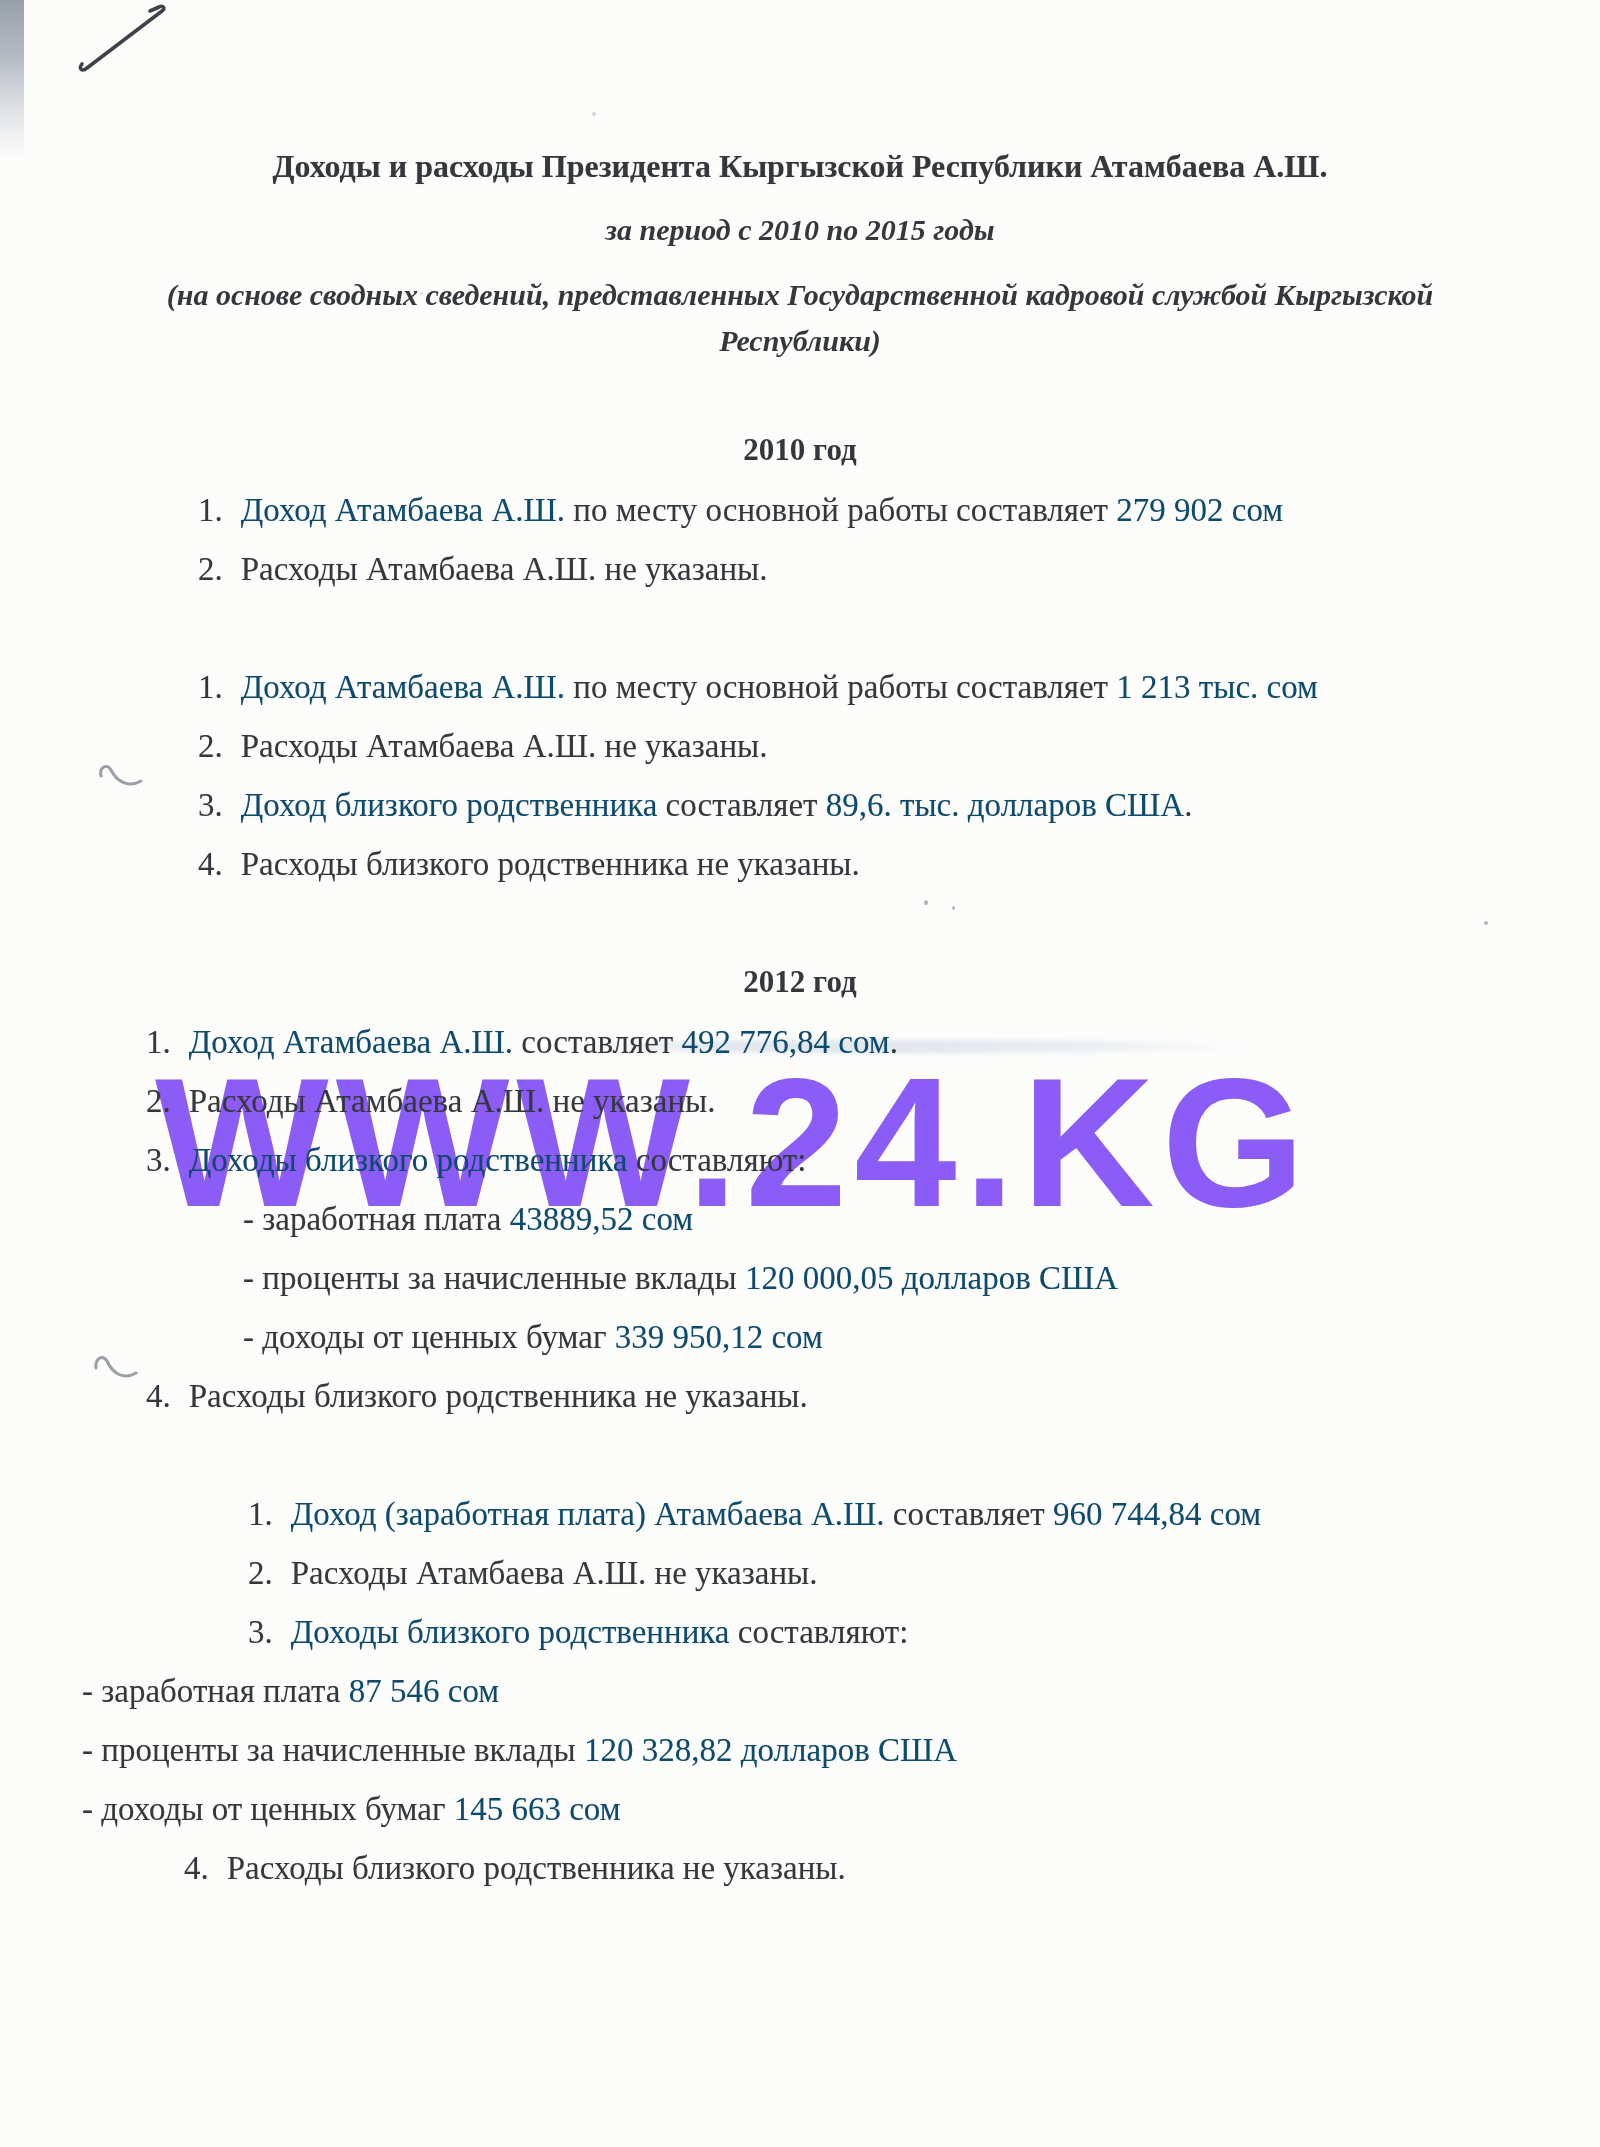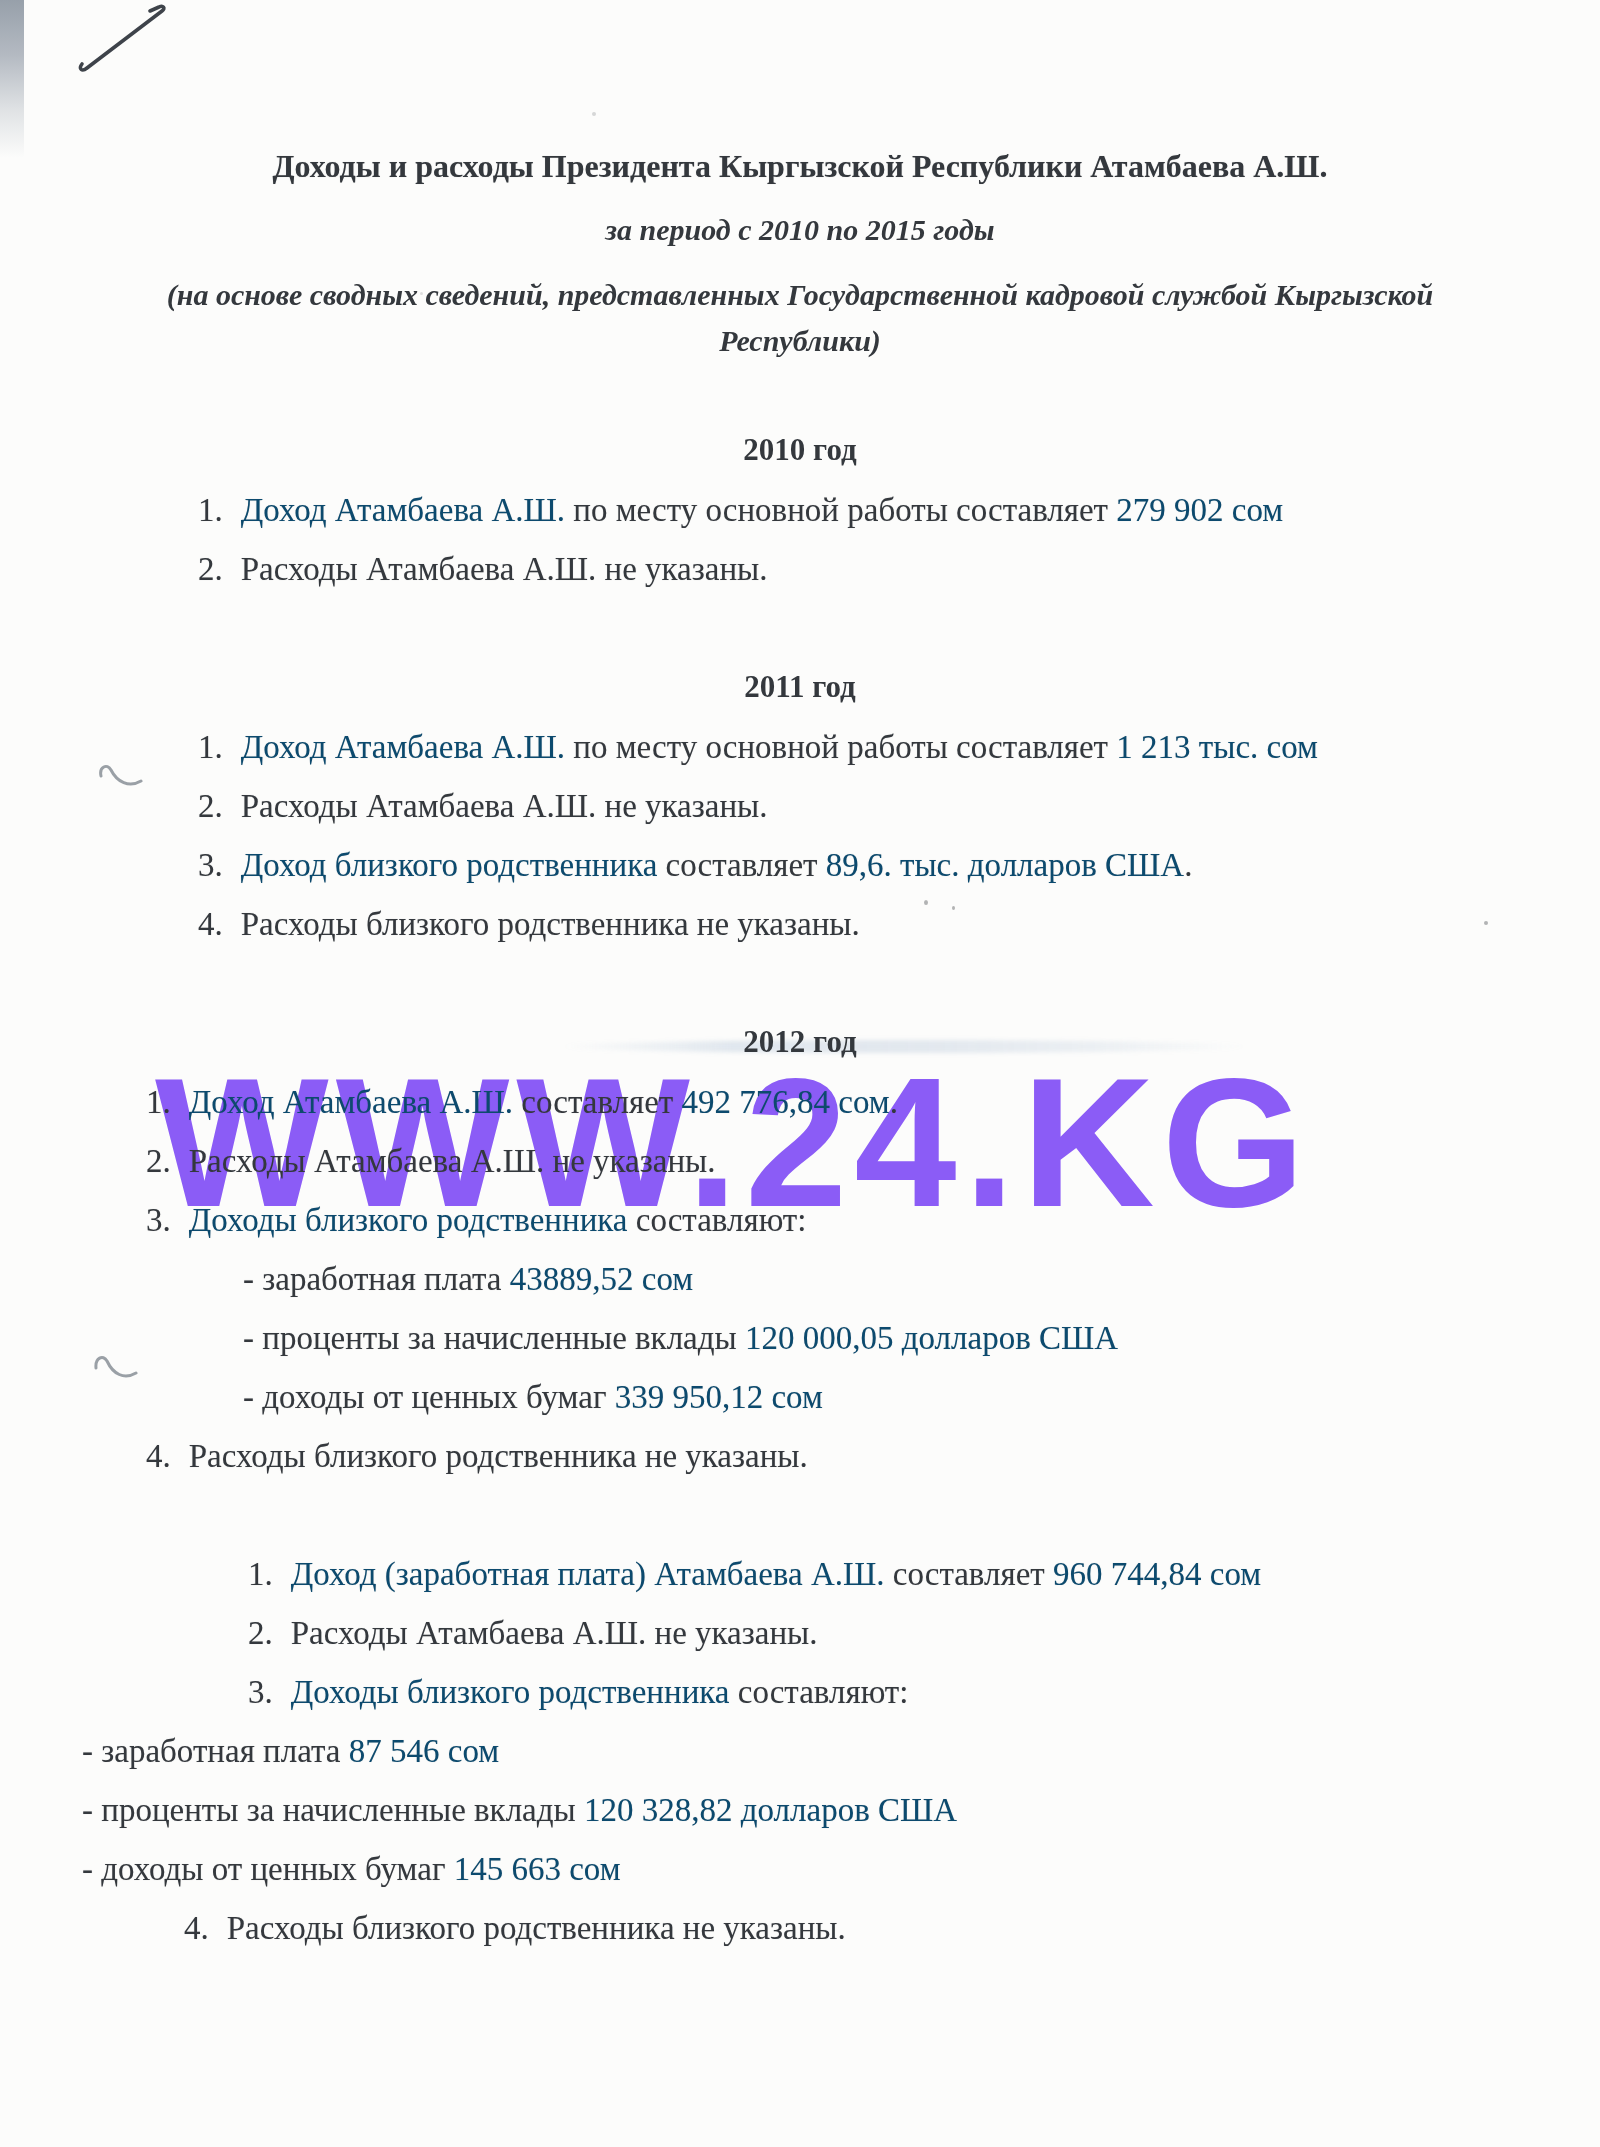--- a/index.html
+++ b/index.html
@@ -106,21 +106,20 @@
     <div class="doc-subtitle">за период с 2010 по 2015 годы</div>
     <div class="doc-note">(на основе сводных сведений, представленных Государственной кадровой службой Кыргызской Республики)</div>
 
     <div id="sections-host">
         <section class="doc-section sec-0">
           <h2 class="sec-heading">2010 год</h2>
           <div class="line item-num"><span class="num">1.</span><span class="b">Доход Атамбаева А.Ш.</span><span> по месту основной работы составляет </span><span class="b">279 902 сом</span></div>
           <div class="line item-num"><span class="num">2.</span><span>Расходы Атамбаева А.Ш. не указаны.</span></div>
         </section>
         <section class="doc-section sec-1">
-          <h2 class="sec-heading">2011 год</h2>
           <div class="line item-num"><span class="num">1.</span><span class="b">Доход Атамбаева А.Ш.</span><span> по месту основной работы составляет </span><span class="b">1 213 тыс. сом</span></div>
           <div class="line item-num"><span class="num">2.</span><span>Расходы Атамбаева А.Ш. не указаны.</span></div>
           <div class="line item-num"><span class="num">3.</span><span class="b">Доход близкого родственника</span><span> составляет </span><span class="b">89,6. тыс. долларов США</span><span>.</span></div>
           <div class="line item-num"><span class="num">4.</span><span>Расходы близкого родственника не указаны.</span></div>
         </section>
         <section class="doc-section sec-2">
           <h2 class="sec-heading">2012 год</h2>
           <div class="line item-num"><span class="num">1.</span><span class="b">Доход Атамбаева А.Ш.</span><span> составляет </span><span class="b">492 776,84 сом</span><span>.</span></div>
           <div class="line item-num"><span class="num">2.</span><span>Расходы Атамбаева А.Ш. не указаны.</span></div>
           <div class="line item-num"><span class="num">3.</span><span class="b">Доходы близкого родственника</span><span> составляют:</span></div>

